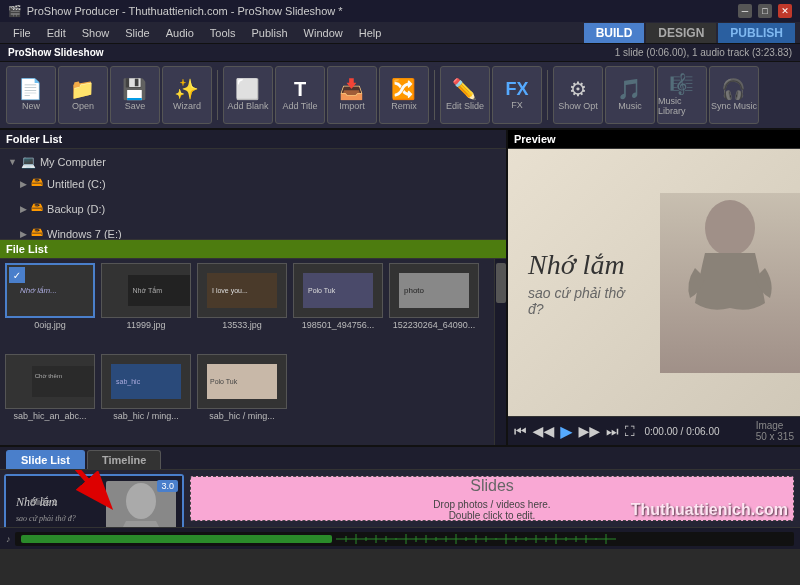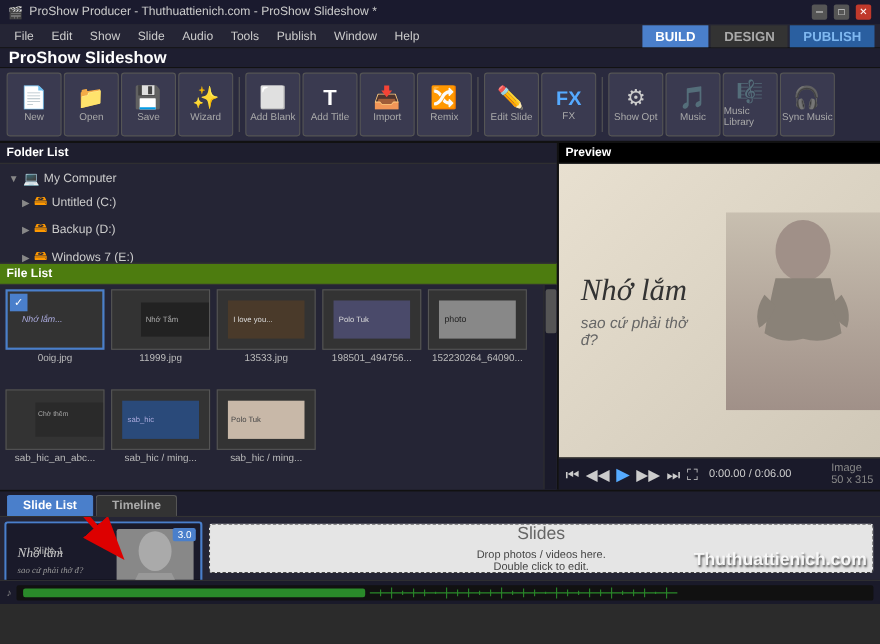--- a/index.html
+++ b/index.html
@@ -15,21 +15,21 @@
     
     #menu-bar { background: #252535; height: 22px; display: flex; align-items: center; padding: 0 5px; border-bottom: 1px solid #111; }
     #menu-bar .menu-item { padding: 2px 8px; color: #ccc; cursor: pointer; font-size: 11px; }
     #menu-bar .right-tabs { margin-left: auto; display: flex; gap: 2px; }
     .top-tab { padding: 3px 12px; font-size: 12px; font-weight: bold; cursor: pointer; color: #aaa; background: #333; }
     .top-tab.active { background: #4a7fcb; color: #fff; }
     .top-tab.publish-tab { background: #2a5fa0; color: #7fb8f0; }
 
     
     #status-bar { background: #1e1e30; height: 18px; display: flex; align-items: center; padding: 0 8px; border-bottom: 1px solid #111; }
-    #status-bar .show-title { color: #fff; font-size: 15px; font-weight: bold; }
+    #status-bar .show-title { color: #fff; font-size: 10px; font-weight: bold; }
     #status-bar .show-info { margin-left: auto; color: #aaa; font-size: 10px; }
 
     
     #toolbar { background: #2a2a3e; height: 68px; display: flex; align-items: center; padding: 4px 6px; gap: 2px; border-bottom: 2px solid #111; }
     .tb-btn { display: flex; flex-direction: column; align-items: center; justify-content: center; width: 50px; height: 58px; background: #3a3a50; border: 1px solid #555; border-radius: 3px; cursor: pointer; color: #ccc; font-size: 9px; gap: 2px; }
     .tb-btn .tb-icon { font-size: 20px; line-height: 1; }
     .tb-btn .tb-label { font-size: 9px; color: #aaa; }
     .tb-sep { width: 1px; height: 50px; background: #555; margin: 0 3px; }
     .tb-btn.fx { background: #3a3a50; }
     .tb-btn.fx .tb-icon { color: #5af; font-weight: bold; font-size: 18px; }
@@ -74,21 +74,21 @@
     .bottom-tab.active { background: #4a7fcb; color: #fff; border-color: #4a7fcb; }
 
     #slide-list-area { flex: 1; display: flex; gap: 4px; padding: 4px; overflow: hidden; position: relative; }
     .slide-item { width: 180px; height: 90px; background: #1a1a2a; border: 2px solid #4a7fcb; border-radius: 3px; overflow: hidden; position: relative; flex-shrink: 0; }
     .slide-item .slide-thumb { width: 100%; height: 70px; background: #000; display: flex; align-items: center; justify-content: center; overflow: hidden; }
     .slide-item .slide-duration { position: absolute; top: 4px; right: 4px; background: #4a7fcb; color: #fff; font-size: 9px; padding: 1px 4px; border-radius: 2px; }
     .slide-item .slide-controls { position: absolute; bottom: 0; left: 0; right: 0; height: 20px; background: #1a1a2a; display: flex; align-items: center; padding: 0 4px; gap: 4px; }
     .slide-controls .play-btn { color: #4af; font-size: 10px; cursor: pointer; }
     .slide-controls .dur-input { background: #2a4a7a; color: #7af; border: none; width: 35px; font-size: 10px; text-align: center; padding: 1px 2px; }
 
-    .slides-drop-area { flex: 1; background: #e5e5e5; border: 1px dashed #444; display: flex; flex-direction: column; align-items: center; justify-content: center; color: #555; border-radius: 3px; margin: 2px; }
+    .slides-drop-area { flex: 1; background: #f9a8d4; border: 1px dashed #444; display: flex; flex-direction: column; align-items: center; justify-content: center; color: #555; border-radius: 3px; margin: 2px; }
     .slides-drop-area .drop-title { font-size: 16px; color: #666; }
     .slides-drop-area .drop-sub { font-size: 10px; color: #444; margin-top: 4px; }
     .slides-drop-area .drop-sub2 { font-size: 10px; color: #444; }
 
     
     #audio-bar { height: 22px; background: #1a1a2a; border-top: 1px solid #333; display: flex; align-items: center; padding: 0 6px; gap: 4px; overflow: hidden; }
     .waveform { flex: 1; height: 14px; background: #111; border-radius: 2px; overflow: hidden; display: flex; align-items: center; }
     .wave-inner { height: 8px; background: #2a8a2a; border-radius: 2px; width: 40%; margin-left: 6px; }
 
     
@@ -137,20 +137,21 @@
   <span class="menu-item">Help</span>
   <div class="right-tabs">
     <div class="top-tab active">BUILD</div>
     <div class="top-tab">DESIGN</div>
     <div class="top-tab publish-tab">PUBLISH</div>
   </div>
 </div>
 
 <div id="status-bar">
   <span class="show-title">ProShow Slideshow</span>
+  <span class="show-info">1 slide (0:06.00), 1 audio track (3:23.83)</span>
 </div>
 
 <div id="toolbar">
   <div class="tb-btn">
     <span class="tb-icon">📄</span>
     <span class="tb-label">New</span>
   </div>
   <div class="tb-btn">
     <span class="tb-icon">📁</span>
     <span class="tb-label">Open</span>

